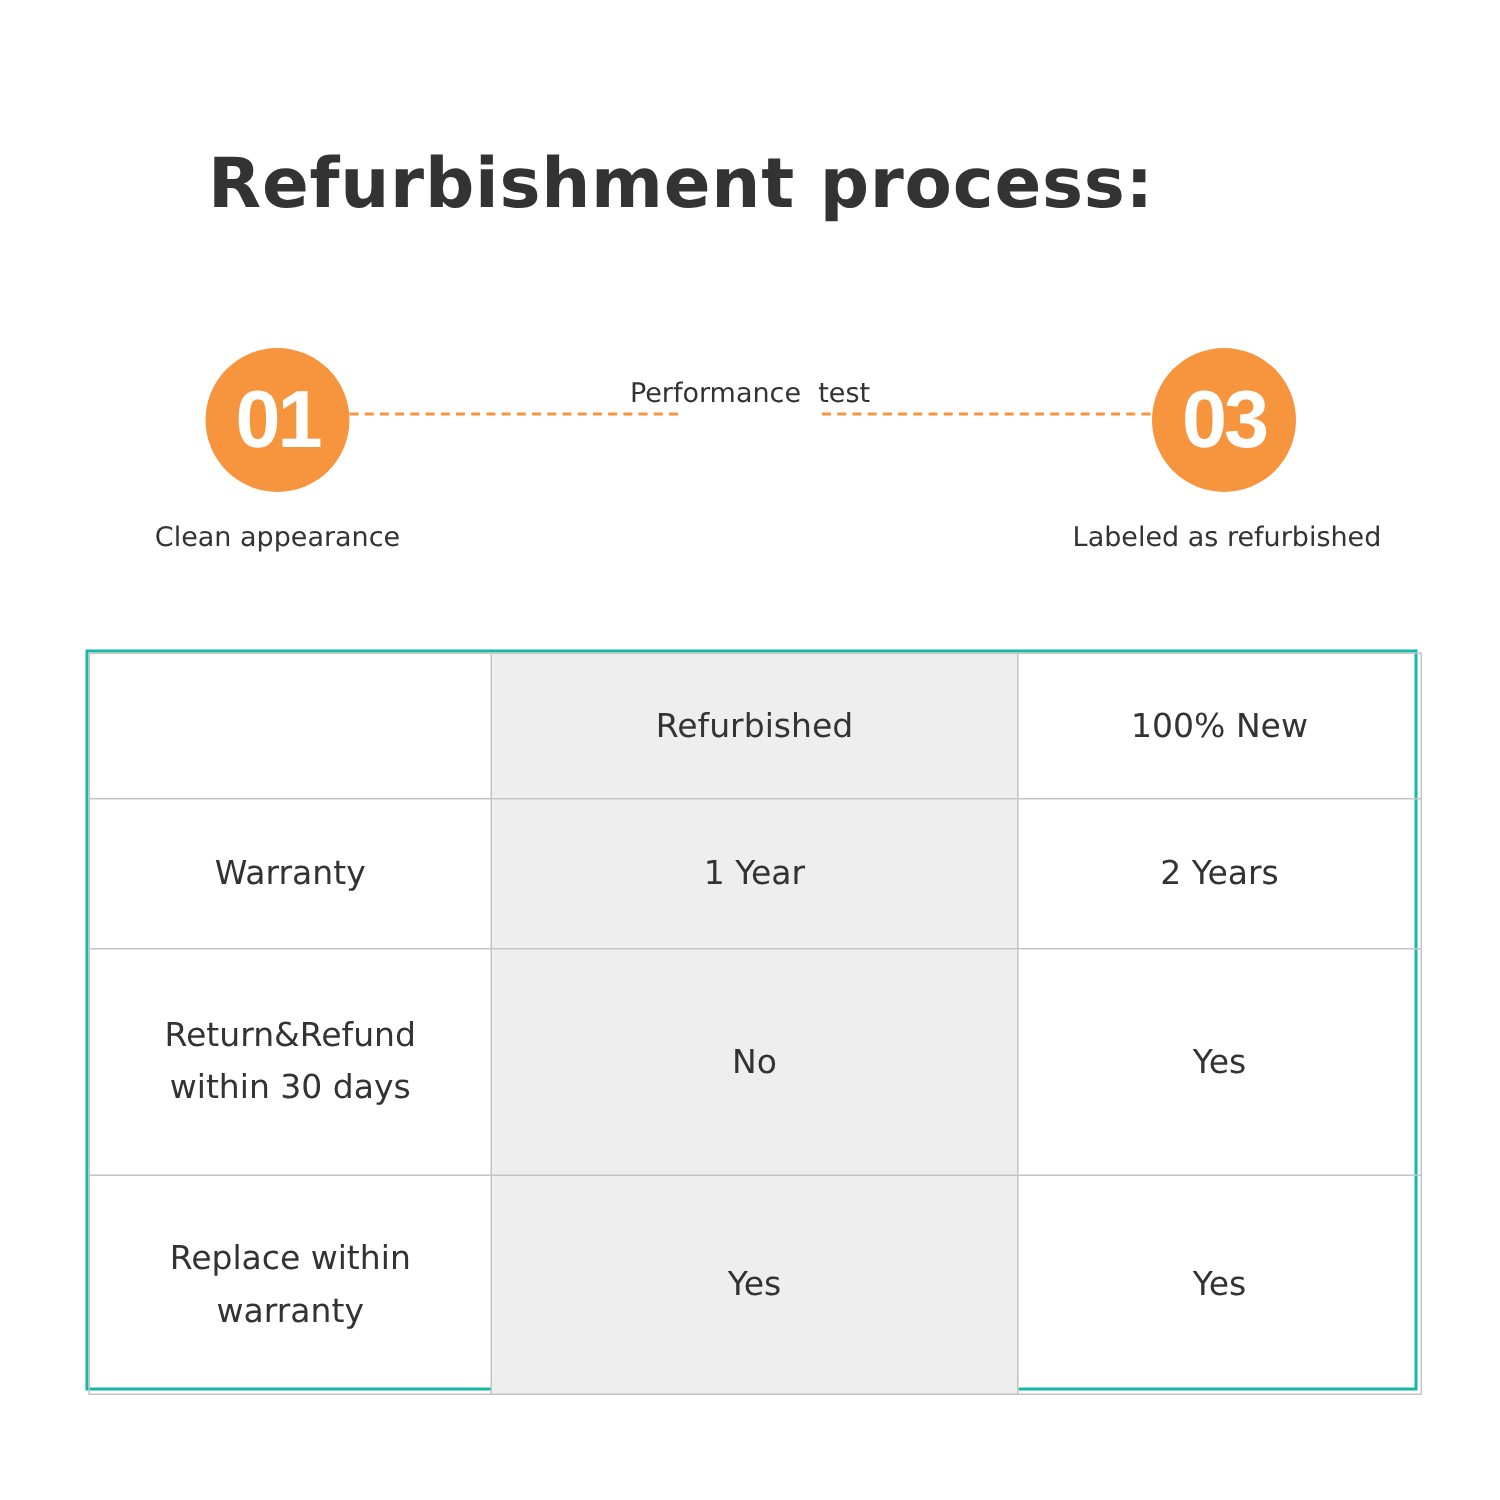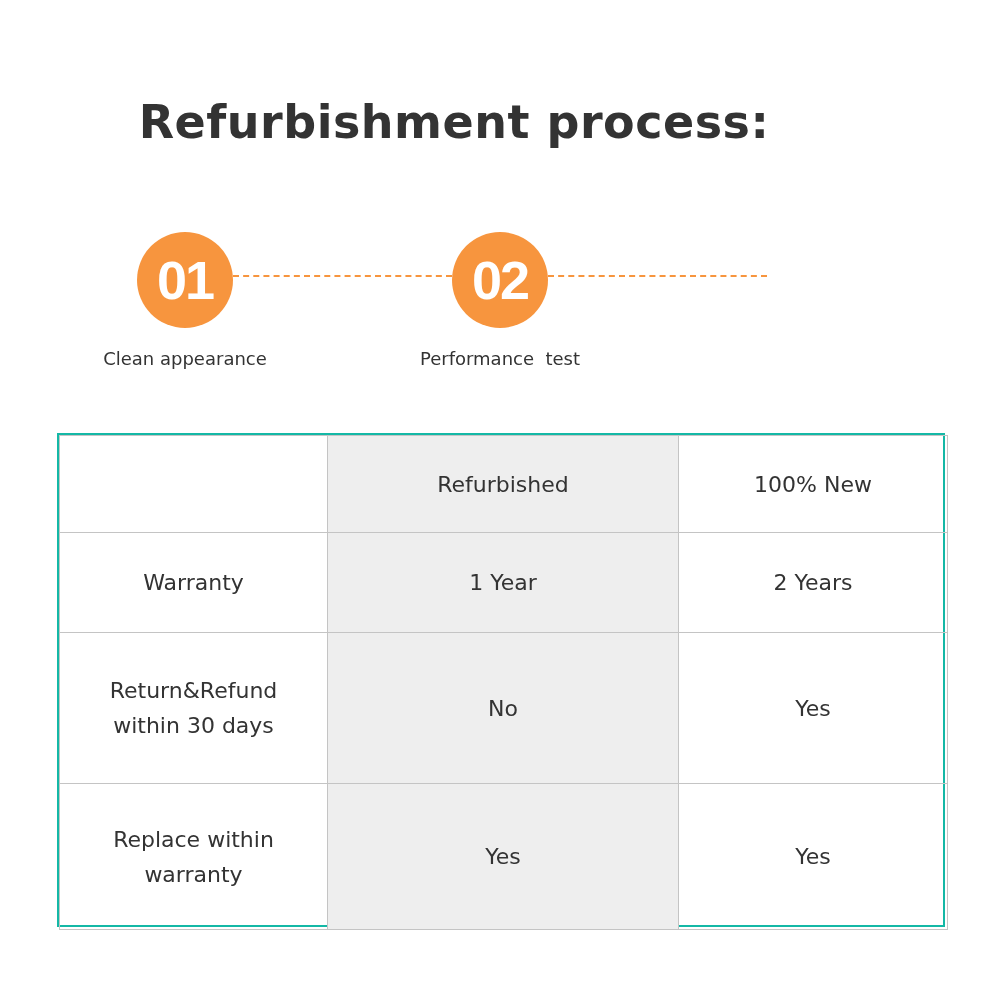--- a/index.html
+++ b/index.html
@@ -58,26 +58,29 @@
   <div class="connector" style="left:548px; width:219px;"></div>
 
   <div class="step" style="left:185px;">
     <div class="circle">
       <span>01</span>
     </div>
     <div class="step-label">Clean appearance</div>
   </div>
 
   <div class="step" style="left:500px;">
-    <div class="circle">
-      <span>02</span>
-    </div>
     <div class="step-label" style="white-space:pre;">Performance  test</div>
   </div>
 
+  <div class="step" style="left:818px;">
+    <div class="circle" style="margin-left:100px;">
+      <span>03</span>
+    </div>
+    <div class="step-label">Labeled as refurbished</div>
+  </div>
 </div>
 
 <div class="table">
   <table>
     <colgroup>
         <col class="c1">
         <col class="c2">
         <col class="c3">
       </colgroup>
     <tbody>

